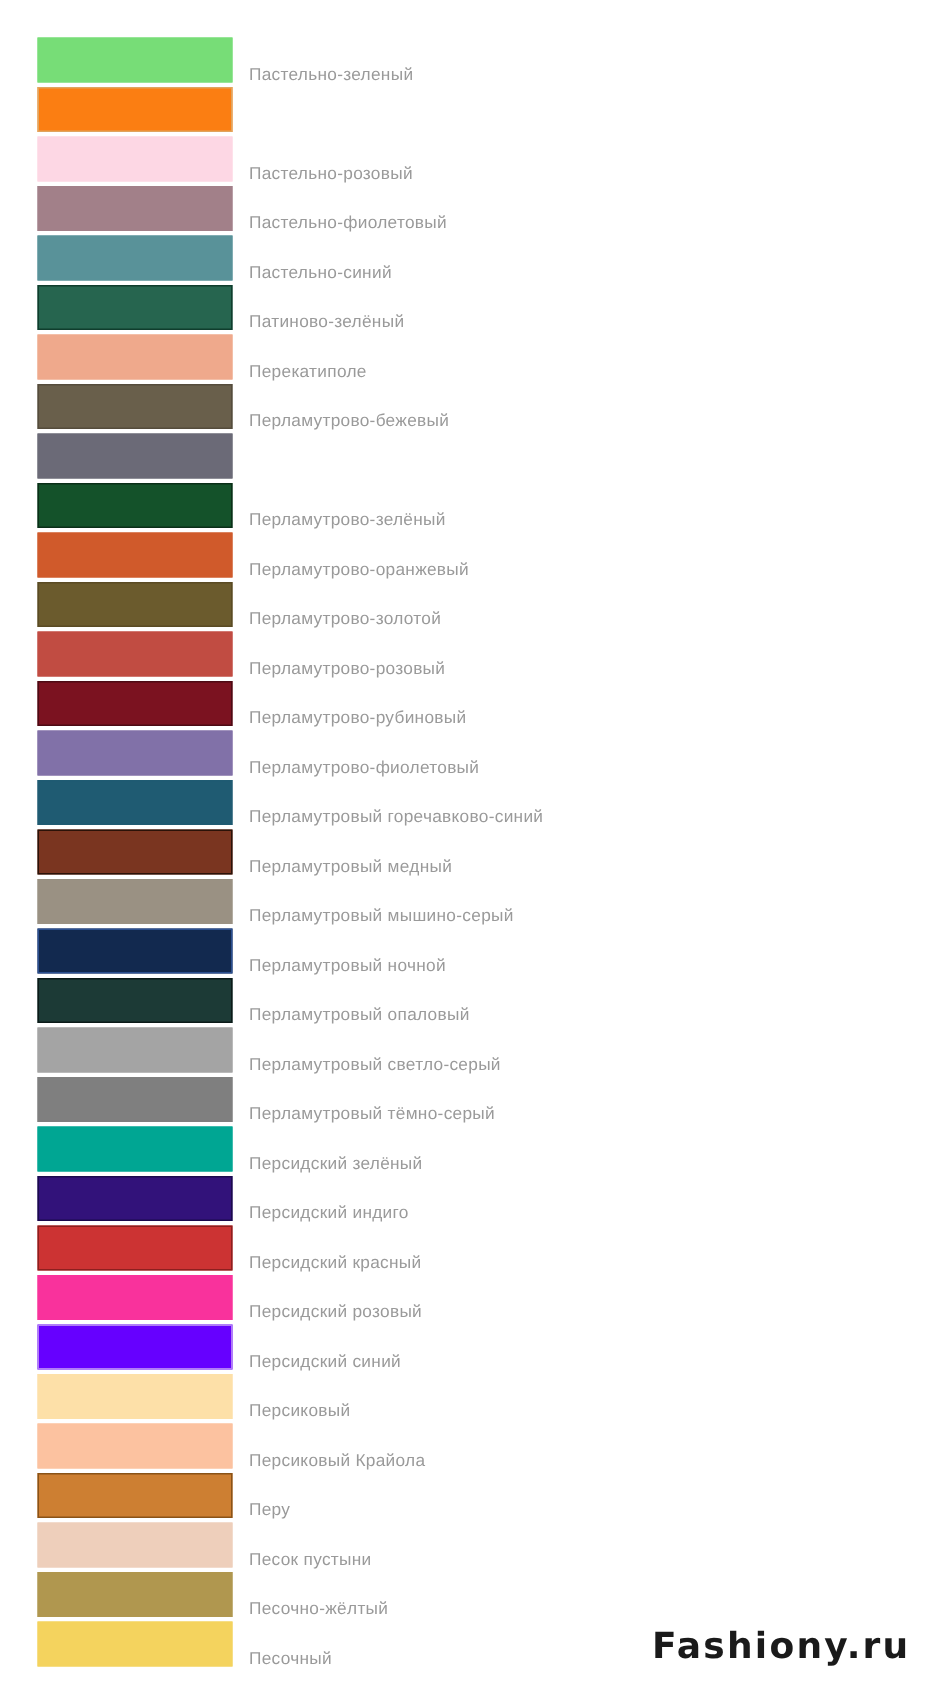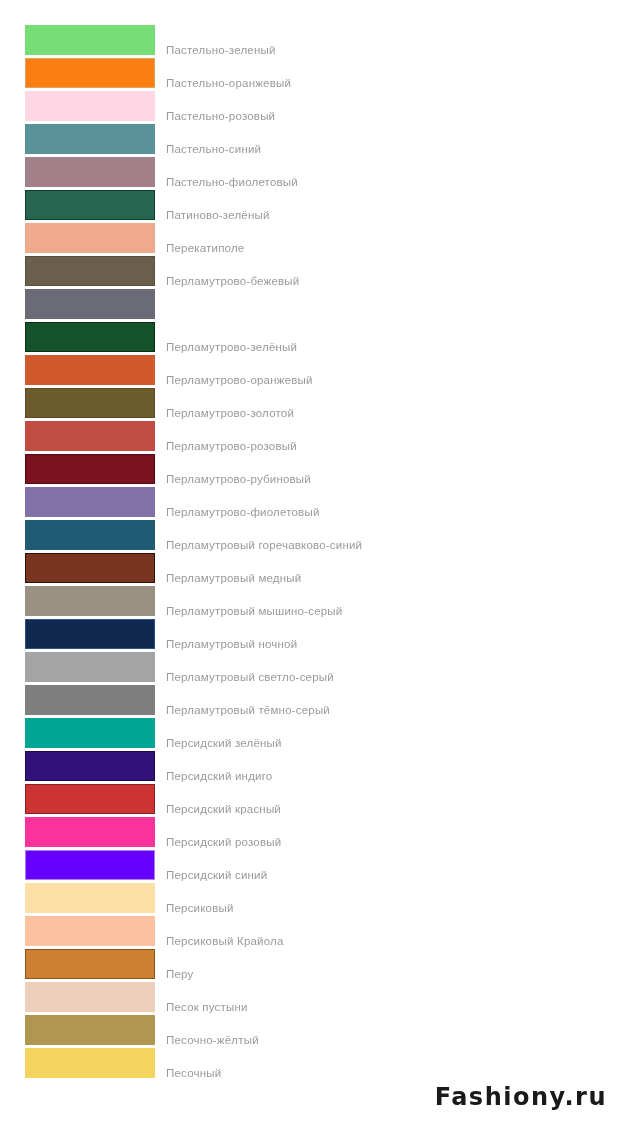--- a/index.html
+++ b/index.html
@@ -75,35 +75,34 @@
 </head>
 <body style="background: rgb(255, 255, 255);">
 
 <div id="swatch-list">
     <div class="swatch-row">
       <div class="swatch-chip" style="background: rgb(119, 221, 119); border: 1px solid rgb(119, 221, 119);"></div>
       <div class="swatch-label">Пастельно-зеленый</div>
     </div>
     <div class="swatch-row">
       <div class="swatch-chip" style="background: rgb(251, 126, 18); border: 1px solid rgb(224, 164, 94);"></div>
-      <div class="swatch-label">Пастельно-оранжевый</div>
     </div>
     <div class="swatch-row">
       <div class="swatch-chip" style="background: rgb(253, 215, 228); border: 1px solid rgb(253, 215, 228);"></div>
       <div class="swatch-label">Пастельно-розовый</div>
     </div>
     <div class="swatch-row">
+      <div class="swatch-chip" style="background: rgb(162, 128, 137); border: 1px solid rgb(162, 128, 137);"></div>
+      <div class="swatch-label">Пастельно-фиолетовый</div>
+    </div>
+    <div class="swatch-row">
       <div class="swatch-chip" style="background: rgb(89, 146, 153); border: 1px solid rgb(89, 146, 153);"></div>
       <div class="swatch-label">Пастельно-синий</div>
     </div>
     <div class="swatch-row">
-      <div class="swatch-chip" style="background: rgb(162, 128, 137); border: 1px solid rgb(162, 128, 137);"></div>
-      <div class="swatch-label">Пастельно-фиолетовый</div>
-    </div>
-    <div class="swatch-row">
       <div class="swatch-chip" style="background: rgb(38, 101, 79); border: 1px solid rgb(15, 61, 45);"></div>
       <div class="swatch-label">Патиново-зелёный</div>
     </div>
     <div class="swatch-row">
       <div class="swatch-chip" style="background: rgb(239, 169, 140); border: 1px solid rgb(239, 169, 140);"></div>
       <div class="swatch-label">Перекатиполе</div>
     </div>
     <div class="swatch-row">
       <div class="swatch-chip" style="background: rgb(105, 95, 75); border: 1px solid rgb(85, 76, 60);"></div>
       <div class="swatch-label">Перламутрово-бежевый</div>
@@ -145,20 +144,24 @@
     </div>
     <div class="swatch-row">
       <div class="swatch-chip" style="background: rgb(154, 145, 131); border: 1px solid rgb(154, 145, 131);"></div>
       <div class="swatch-label">Перламутровый мышино-серый</div>
     </div>
     <div class="swatch-row">
       <div class="swatch-chip" style="background: rgb(18, 41, 79); border: 1px solid rgb(43, 79, 143);"></div>
       <div class="swatch-label">Перламутровый ночной</div>
     </div>
     <div class="swatch-row">
+      <div class="swatch-chip" style="background: rgb(28, 58, 54); border: 1px solid rgb(11, 26, 24);"></div>
+      <div class="swatch-label">Перламутровый опаловый</div>
+    </div>
+    <div class="swatch-row">
       <div class="swatch-chip" style="background: rgb(164, 164, 164); border: 1px solid rgb(164, 164, 164);"></div>
       <div class="swatch-label">Перламутровый светло-серый</div>
     </div>
     <div class="swatch-row">
       <div class="swatch-chip" style="background: rgb(127, 127, 127); border: 1px solid rgb(127, 127, 127);"></div>
       <div class="swatch-label">Перламутровый тёмно-серый</div>
     </div>
     <div class="swatch-row">
       <div class="swatch-chip" style="background: rgb(0, 166, 147); border: 1px solid rgb(0, 166, 147);"></div>
       <div class="swatch-label">Персидский зелёный</div>

